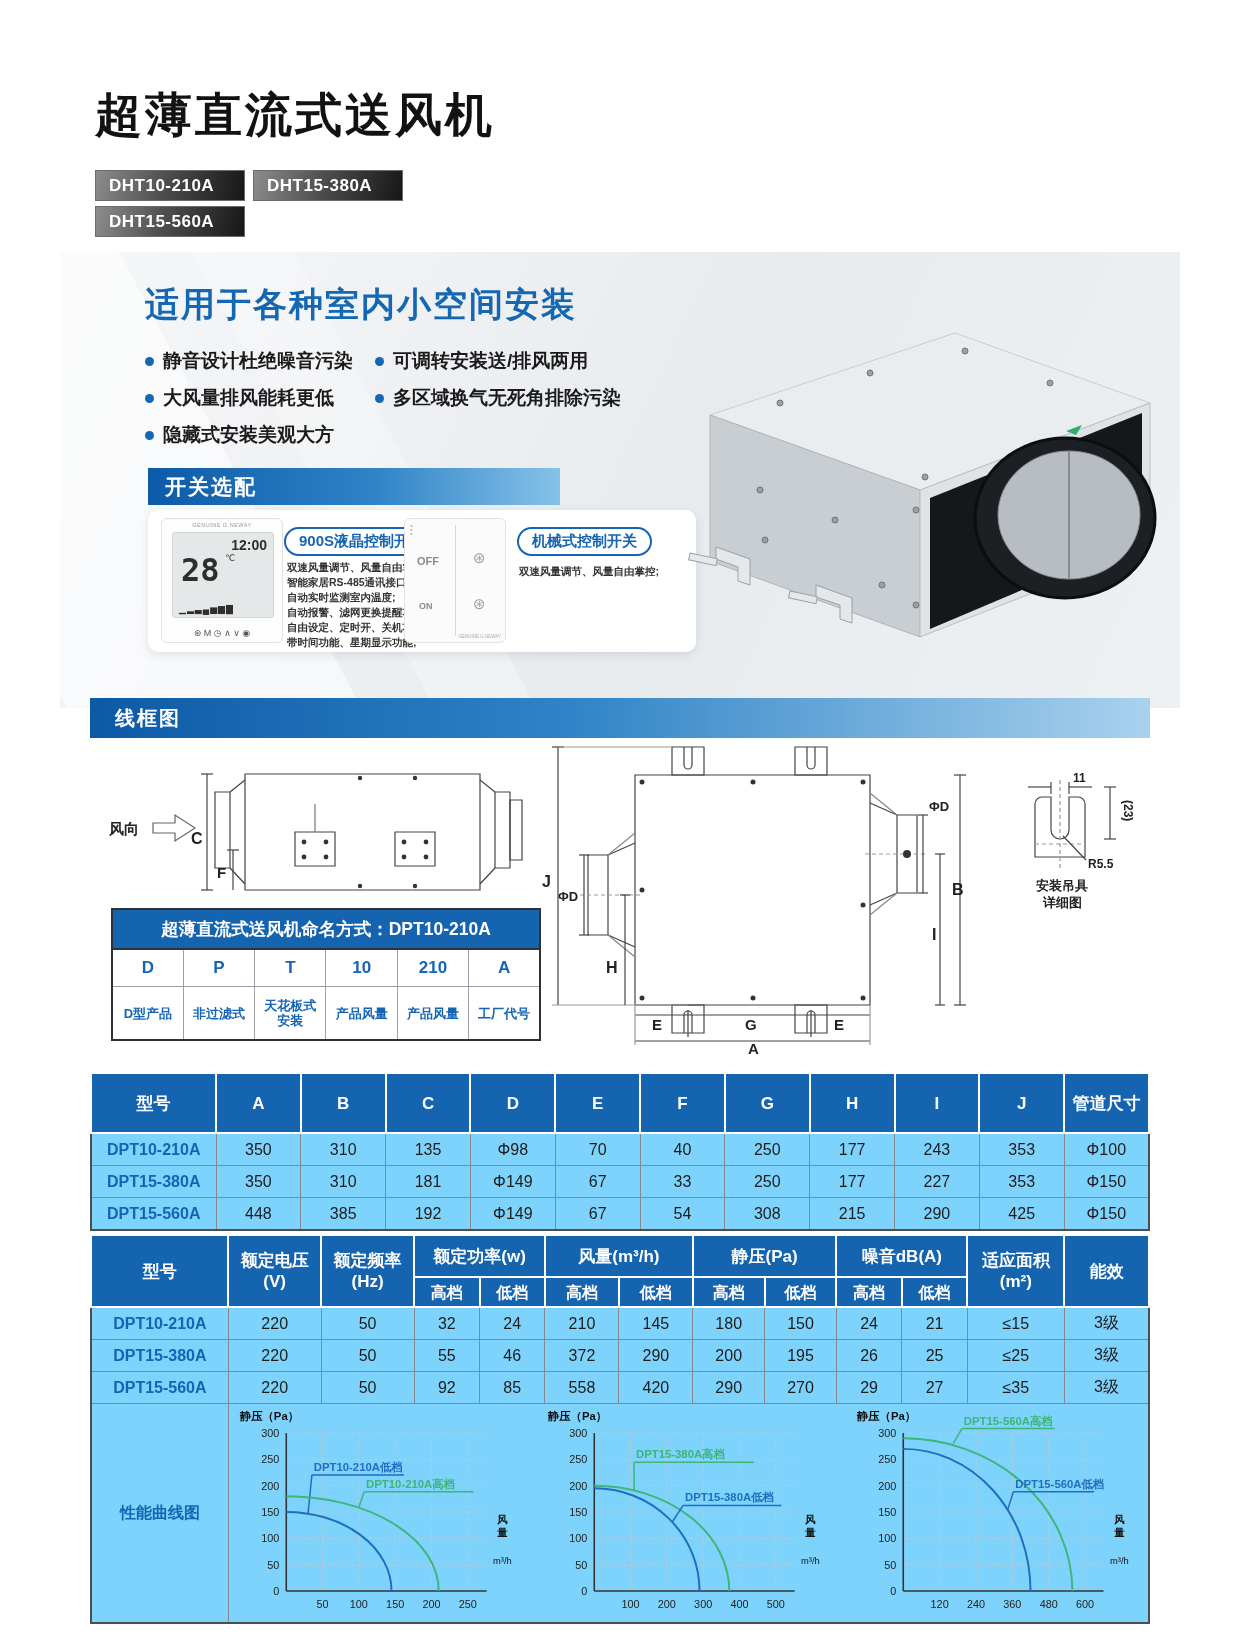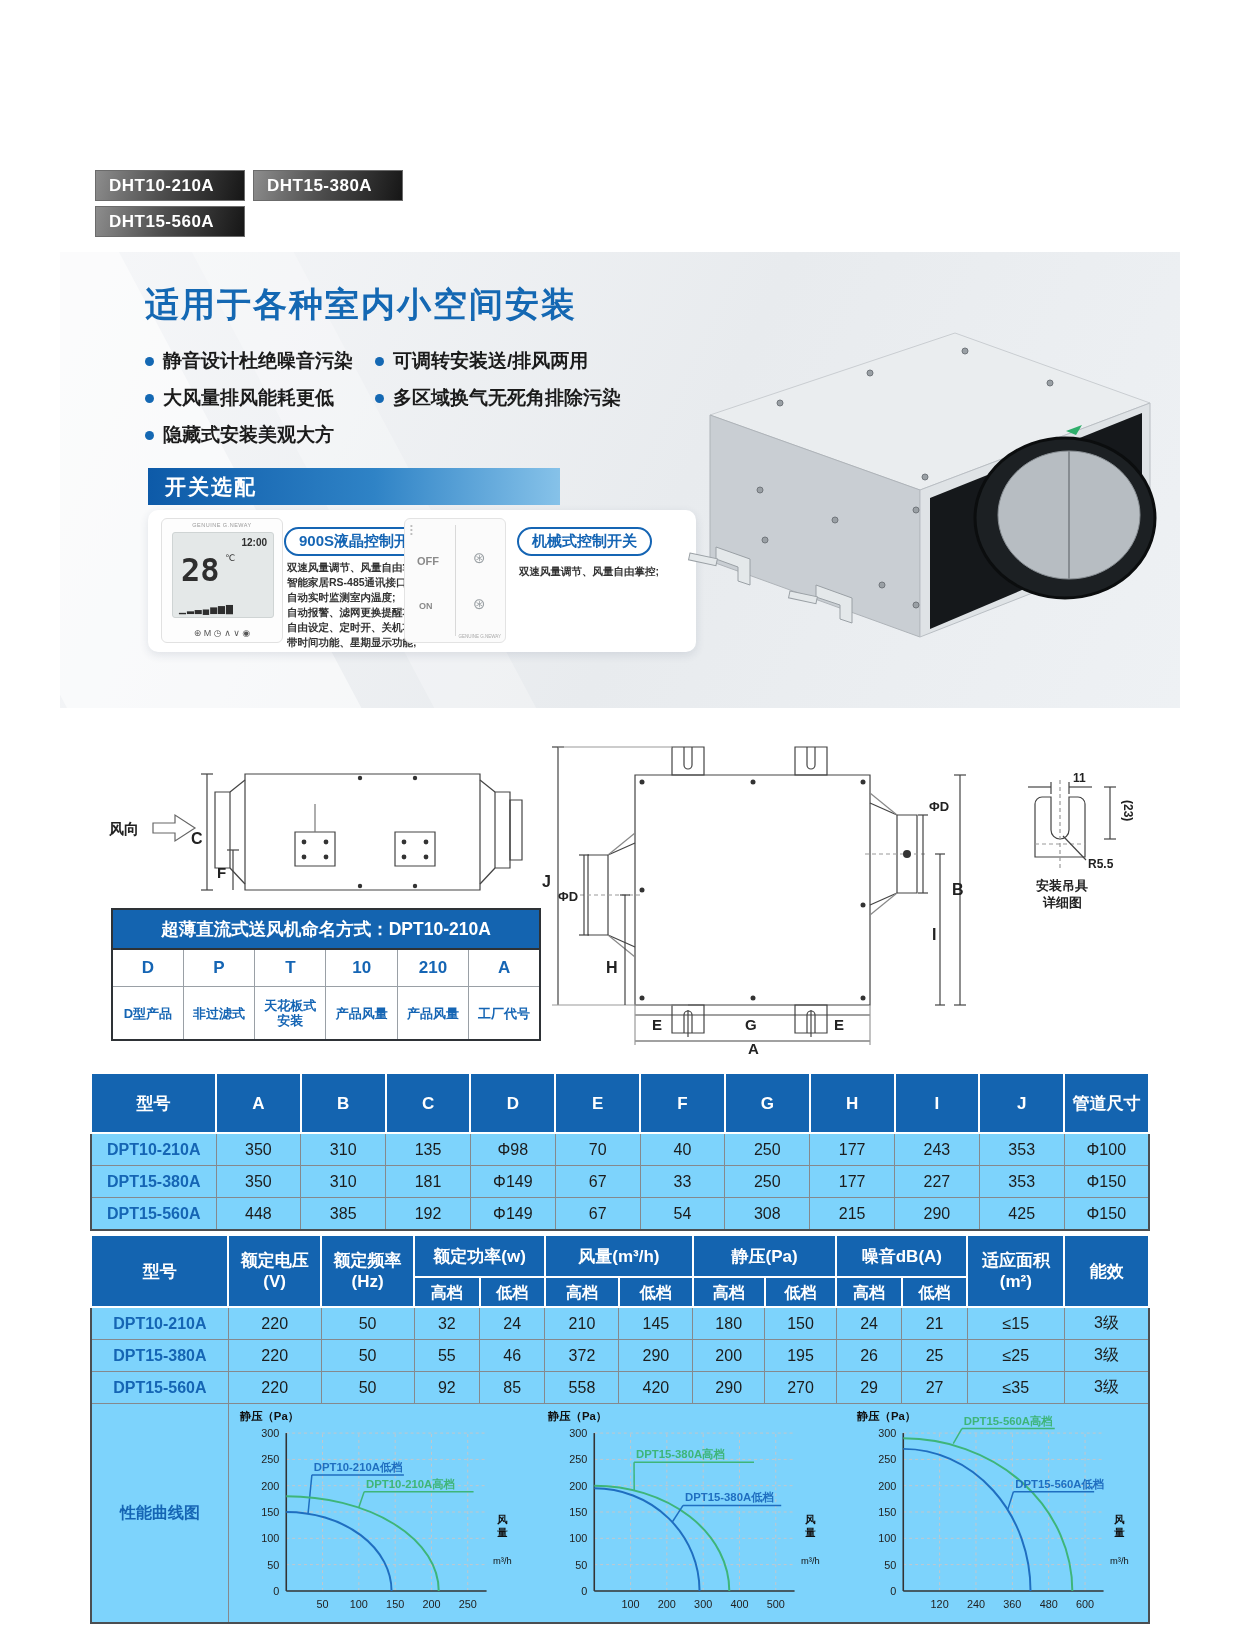--- a/index.html
+++ b/index.html
@@ -25,21 +25,21 @@
   .switch-bar{left:88px;top:216px;width:412px;height:37px;display:flex;align-items:center;padding-left:17px;box-sizing:border-box;
       background:linear-gradient(90deg,#0d5aa8 0%,#2f83c6 55%,#86c2e9 100%);color:#fff;font-size:21px;font-weight:700;letter-spacing:2px;}
   .switch-card{left:88px;top:258px;width:548px;height:142px;background:#fff;border-radius:10px;
       box-shadow:0 3px 10px rgba(40,60,90,.12);}
   .pill{position:absolute;border:2px solid #1565b4;border-radius:18px;background:#fff;color:#1565b4;
       font-size:15px;font-weight:700;padding:3px 13px;white-space:nowrap;}
   .tiny-lines{position:absolute;font-size:10.5px;line-height:15px;color:#333;font-weight:600;}
   .thermo{position:absolute;left:13px;top:8px;width:122px;height:125px;background:#fdfdfd;border:1px solid #e1e1e1;border-radius:6px;box-sizing:border-box;}
   .thermo .brand{position:absolute;left:0;right:0;top:3px;text-align:center;font-size:5.5px;color:#999;letter-spacing:.5px;}
   .lcd{position:absolute;left:10px;top:13px;width:100px;height:84px;background:#e4e8e8;border:1px solid #cfd4d4;border-radius:3px;}
-  .lcd .time{position:absolute;right:6px;top:4px;font-size:10px;font-weight:700;color:#2e2e2e;}
+  .lcd .time{position:absolute;right:6px;top:4px;font-size:14px;font-weight:700;color:#2e2e2e;}
   .lcd .temp{position:absolute;left:8px;top:18px;font-size:32px;font-weight:700;color:#2e2e2e;font-family:"DejaVu Sans Mono",monospace;}
   .lcd .unit{position:absolute;left:52px;top:20px;font-size:9px;color:#2e2e2e;}
   .lcd .bars{position:absolute;left:6px;bottom:3px;font-size:9px;color:#2e2e2e;letter-spacing:1px;}
   .thermo .btns{position:absolute;left:0;right:0;bottom:4px;text-align:center;font-size:9px;color:#555;}
   .mech{position:absolute;left:256px;top:8px;width:102px;height:125px;background:#fbfbfb;border:1px solid #e3e3e3;border-radius:6px;box-sizing:border-box;}
   .mech .divider{position:absolute;left:50%;top:6px;bottom:6px;width:1px;background:#d9d9d9;}
   .mech .dots{position:absolute;left:5px;top:5px;font-size:8px;color:#bbb;line-height:4px;}
   .mech .off{position:absolute;left:12px;top:36px;font-size:11px;color:#8a8a8a;font-weight:700;}
   .mech .on{position:absolute;left:14px;top:82px;font-size:9px;color:#8a8a8a;font-weight:700;}
   .mech .fan1,.mech .fan2{position:absolute;left:68px;font-size:15px;color:#9aa0a4;}
@@ -75,20 +75,21 @@
   .perf-table thead tr:last-child th{height:26px;font-size:16px;}
   .curve-label-cell{color:#1565b4 !important;font-weight:700;font-size:17px;}
   .charts{display:flex;justify-content:space-between;align-items:center;padding:2px 2px;}
   svg.curve{width:296px;height:212px;display:block;}
 </style>
 </head>
 <body>
 
 <div id="page">
 
+  <div class="abs main-title">超薄直流式送风机</div>
   <div class="abs badge" style="left:95px;top:170px;">DHT10-210A</div>
   <div class="abs badge" style="left:253px;top:170px;text-align:right;">DHT15-380A</div>
   <div class="abs badge" style="left:95px;top:206px;">DHT15-560A</div>
 
   <div class="abs hero">
     <div class="streak" style="left:-80px;top:-40px;width:260px;height:600px;"></div>
     <div class="streak" style="left:260px;top:-120px;width:90px;height:700px;opacity:.5;"></div>
     <div class="abs hero-title">适用于各种室内小空间安装</div>
     <div class="abs feat-col" style="left:85px;top:96px;">
         <div class="feat-item">
@@ -176,20 +177,21 @@
       </g>
       <g fill="#e4e8ea" stroke="#9aa0a5">
         <polygon points="96,262 130,274 130,300 118,296 118,282 96,274"></polygon>
         <polygon points="196,300 232,313 232,338 220,334 220,320 196,312"></polygon>
         <rect x="70" y="268" width="28" height="7" transform="rotate(12 70 268)"></rect>
         <rect x="170" y="306" width="28" height="7" transform="rotate(12 170 306)"></rect>
       </g>
     </g>
   </svg>
 
+  <div class="abs section-bar">线框图</div>
 
   <svg class="abs draw" style="left:95px;top:752px;" width="430" height="150" viewBox="0 0 430 150">
     <g stroke="#444" fill="none" stroke-width="1.2">
       <text x="14" y="82" font-size="15" font-weight="bold" fill="#222" stroke="none">风向</text>
       <polygon points="58,71 80,71 80,63 100,76 80,89 80,81 58,81" fill="#fff" stroke="#666"></polygon>
       <line x1="112" y1="22" x2="112" y2="138"></line>
         <line x1="106" y1="22" x2="118" y2="22"></line>
         <line x1="106" y1="138" x2="118" y2="138"></line>
       <text x="96" y="92" font-size="16" font-weight="bold" fill="#222" stroke="none">C</text>
       <rect x="150" y="22" width="235" height="116" fill="#fff"></rect>

